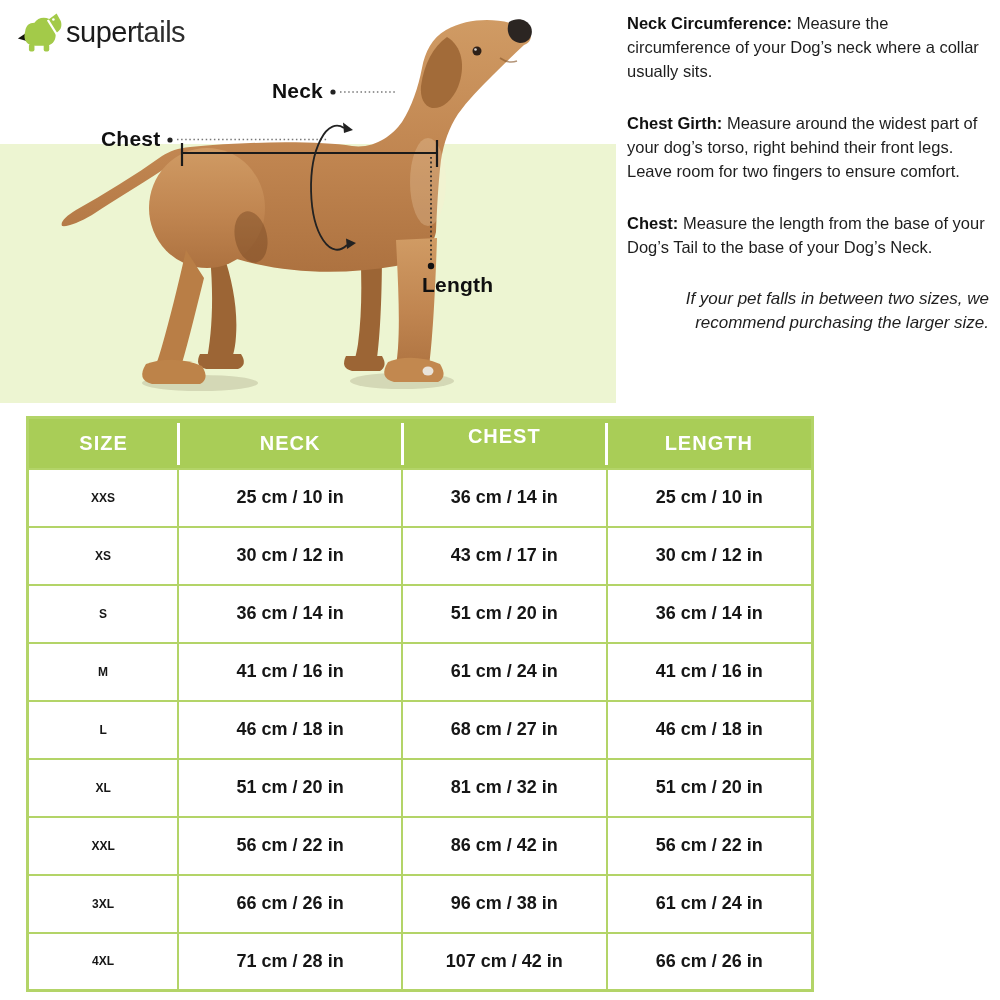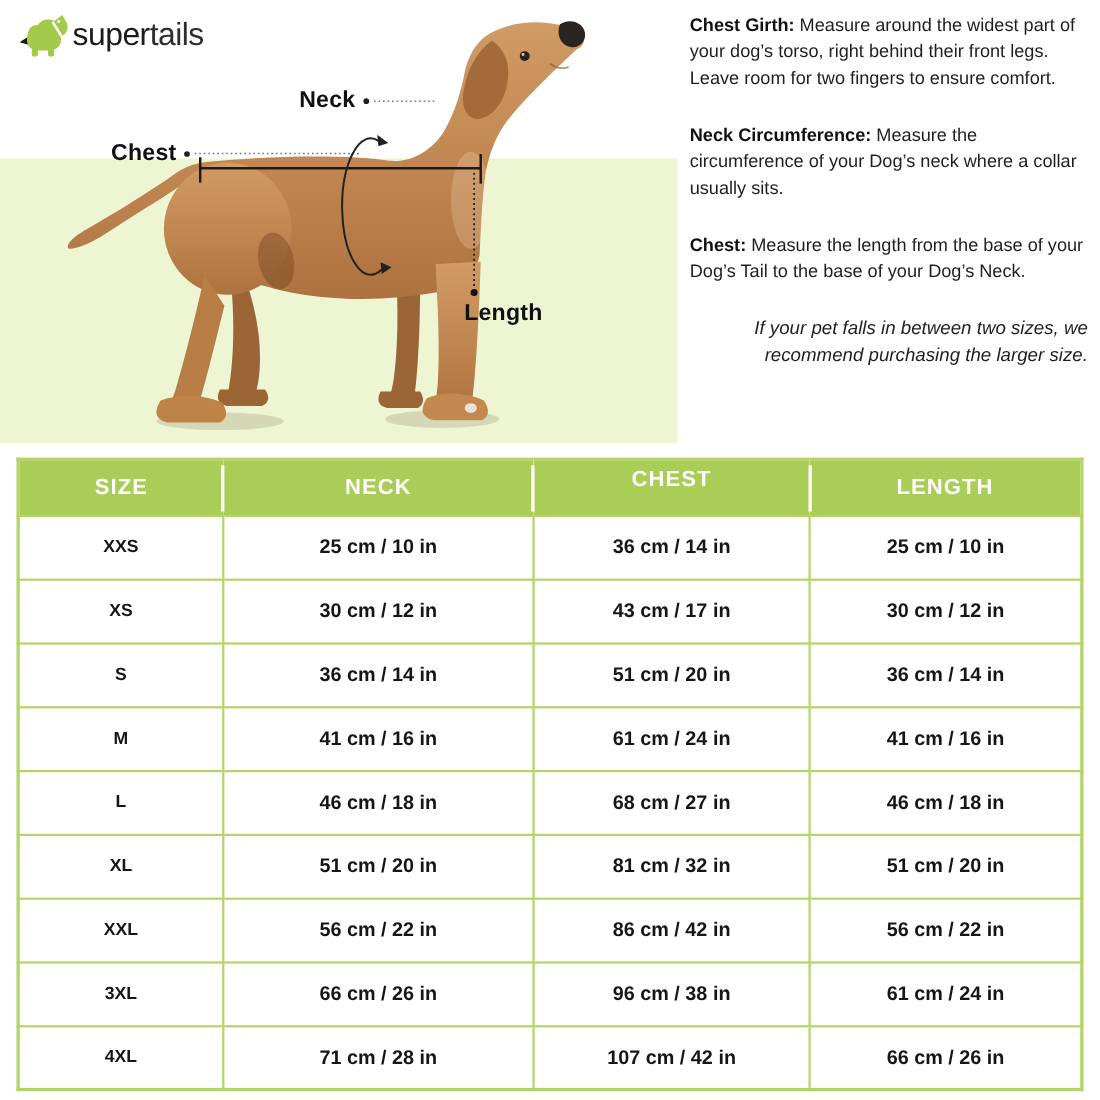--- a/index.html
+++ b/index.html
@@ -34,37 +34,37 @@
   .lbl-chest{left:101px;top:127px;}
   .lbl-length{left:422px;top:273px;}
 
   
   .info{position:absolute;left:627px;top:11px;width:362px;font-size:16.5px;line-height:24px;color:#1e1e1e;}
   .info p{margin:0 0 28px 0;}
   .info p b{font-weight:700;color:#111;}
   .info p.note{font-style:italic;font-size:17px;margin-bottom:0;text-align:right;}
 
   
-  table.size-table{position:absolute;left:15px;top:416px;width:970px;border-collapse:collapse;
+  table.size-table{position:absolute;left:26px;top:416px;width:788px;border-collapse:collapse;
     border:3px solid var(--table_border_green);}
   .size-table th{
     background:var(--accent_green);color:var(--header_text);
     font-weight:700;font-size:20px;letter-spacing:1px;height:51px;
     text-transform:uppercase;position:relative;
   }
   .size-table th + th::before{
     content:"";position:absolute;left:-1.5px;top:4px;bottom:3px;width:3px;background:#fff;
   }
   .size-table th .raise{position:relative;top:-7px;display:inline-block;}
   .size-table td{
     background:#fff;height:58px;text-align:center;vertical-align:middle;
     font-weight:700;font-size:18px;color:#161616;
     border:2px solid var(--table_border_green);
   }
-  .size-table td:first-child{font-size:16px;}
+  .size-table td:first-child{font-size:12px;}
   col.c-size{width:187px;} col.c-neck{width:283px;} col.c-chest{width:252px;} col.c-length{width:248px;}
 </style>
 </head>
 <body>
 
 <div class="canvas">
 
   <div class="panel"></div>
 
   <svg class="dog-layer" viewBox="0 0 620 412" aria-hidden="true">
@@ -148,22 +148,22 @@
       <path d="M10,22 C7,32 12,38 21,38 L31,38 C39,38 43,33 43,26 L43,24 C48,22 50.5,17 48.5,11 L44,3 L36,9 C30,6 23,8 20,13 C14,13 11,16 10,22 Z" fill="var(--logo_green)"></path>
       <rect x="14" y="36" width="6" height="8" rx="2" fill="var(--logo_green)"></rect>
       <rect x="30" y="36" width="6" height="8" rx="2" fill="var(--logo_green)"></rect>
       <path d="M34.5,10 L44.5,26" stroke="#fff" stroke-width="2.4"></path>
       <circle cx="40.5" cy="9.5" r="1.4" fill="#fff"></circle>
     </svg>
     <div class="logo-text"><b>super</b><span>tails</span></div>
   </div>
 
   <aside class="info">
+    <p><b>Neck Circumference:</b><span> Measure the circumference of your Dog’s neck where a collar usually sits.</span></p>
     <p><b>Chest Girth:</b><span> Measure around the widest part of your dog’s torso, right behind their front legs. Leave room for two fingers to ensure comfort.</span></p>
-    <p><b>Neck Circumference:</b><span> Measure the circumference of your Dog’s neck where a collar usually sits.</span></p>
     <p><b>Chest:</b><span> Measure the length from the base of your Dog’s Tail to the base of your Dog’s Neck.</span></p>
     <p class="note">If your pet falls in between two sizes, we recommend purchasing the larger size.</p>
   </aside>
 
   <table class="size-table">
     <colgroup>
         <col class="c-size">
         <col class="c-neck">
         <col class="c-chest">
         <col class="c-length">

